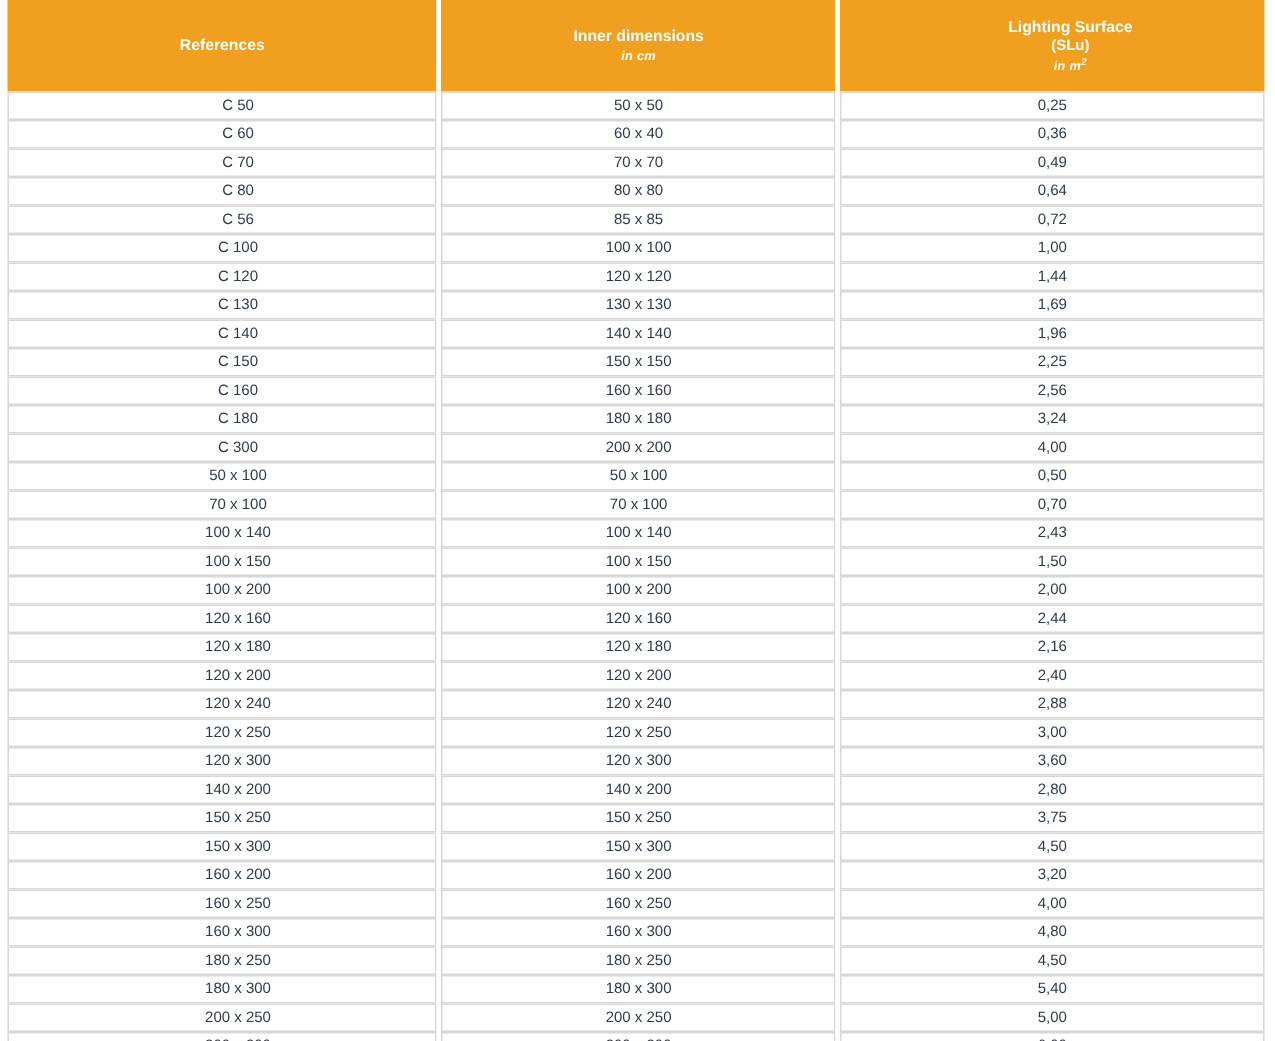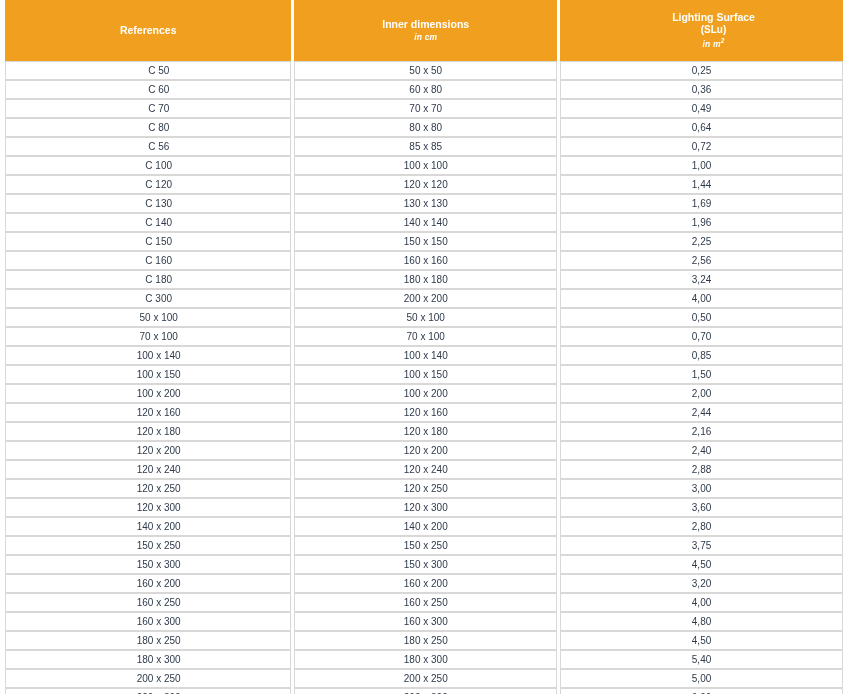--- a/index.html
+++ b/index.html
@@ -110,21 +110,21 @@
       <tr>
         <td class="cell-ref">C 50</td>
         <td class="gap-cell"></td>
         <td class="cell-dim">50 x 50</td>
         <td class="gap-cell"></td>
         <td class="cell-surf">0,25</td>
       </tr>
       <tr>
         <td class="cell-ref">C 60</td>
         <td class="gap-cell"></td>
-        <td class="cell-dim">60 x 80</td>
+        <td class="cell-dim">60 x 40</td>
         <td class="gap-cell"></td>
         <td class="cell-surf">0,36</td>
       </tr>
       <tr>
         <td class="cell-ref">C 70</td>
         <td class="gap-cell"></td>
         <td class="cell-dim">70 x 70</td>
         <td class="gap-cell"></td>
         <td class="cell-surf">0,49</td>
       </tr>
@@ -210,21 +210,21 @@
         <td class="gap-cell"></td>
         <td class="cell-dim">70 x 100</td>
         <td class="gap-cell"></td>
         <td class="cell-surf">0,70</td>
       </tr>
       <tr>
         <td class="cell-ref">100 x 140</td>
         <td class="gap-cell"></td>
         <td class="cell-dim">100 x 140</td>
         <td class="gap-cell"></td>
-        <td class="cell-surf">0,85</td>
+        <td class="cell-surf">2,43</td>
       </tr>
       <tr>
         <td class="cell-ref">100 x 150</td>
         <td class="gap-cell"></td>
         <td class="cell-dim">100 x 150</td>
         <td class="gap-cell"></td>
         <td class="cell-surf">1,50</td>
       </tr>
       <tr>
         <td class="cell-ref">100 x 200</td>

